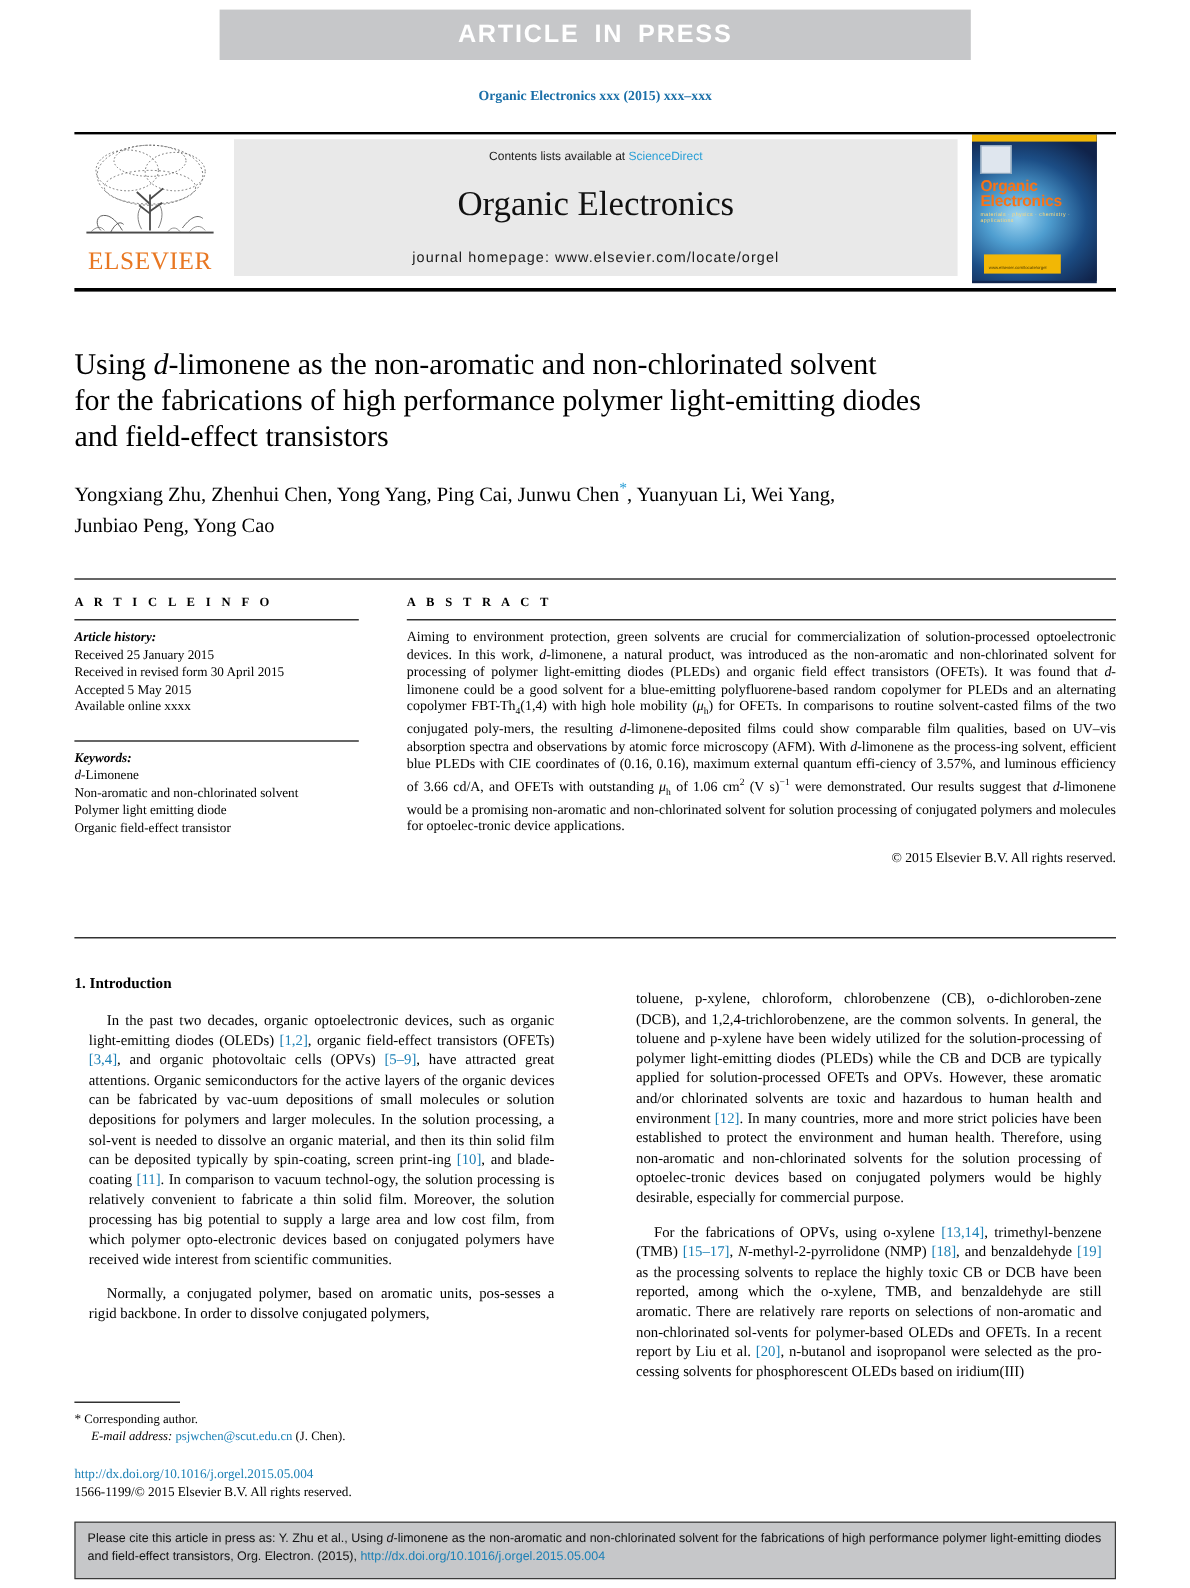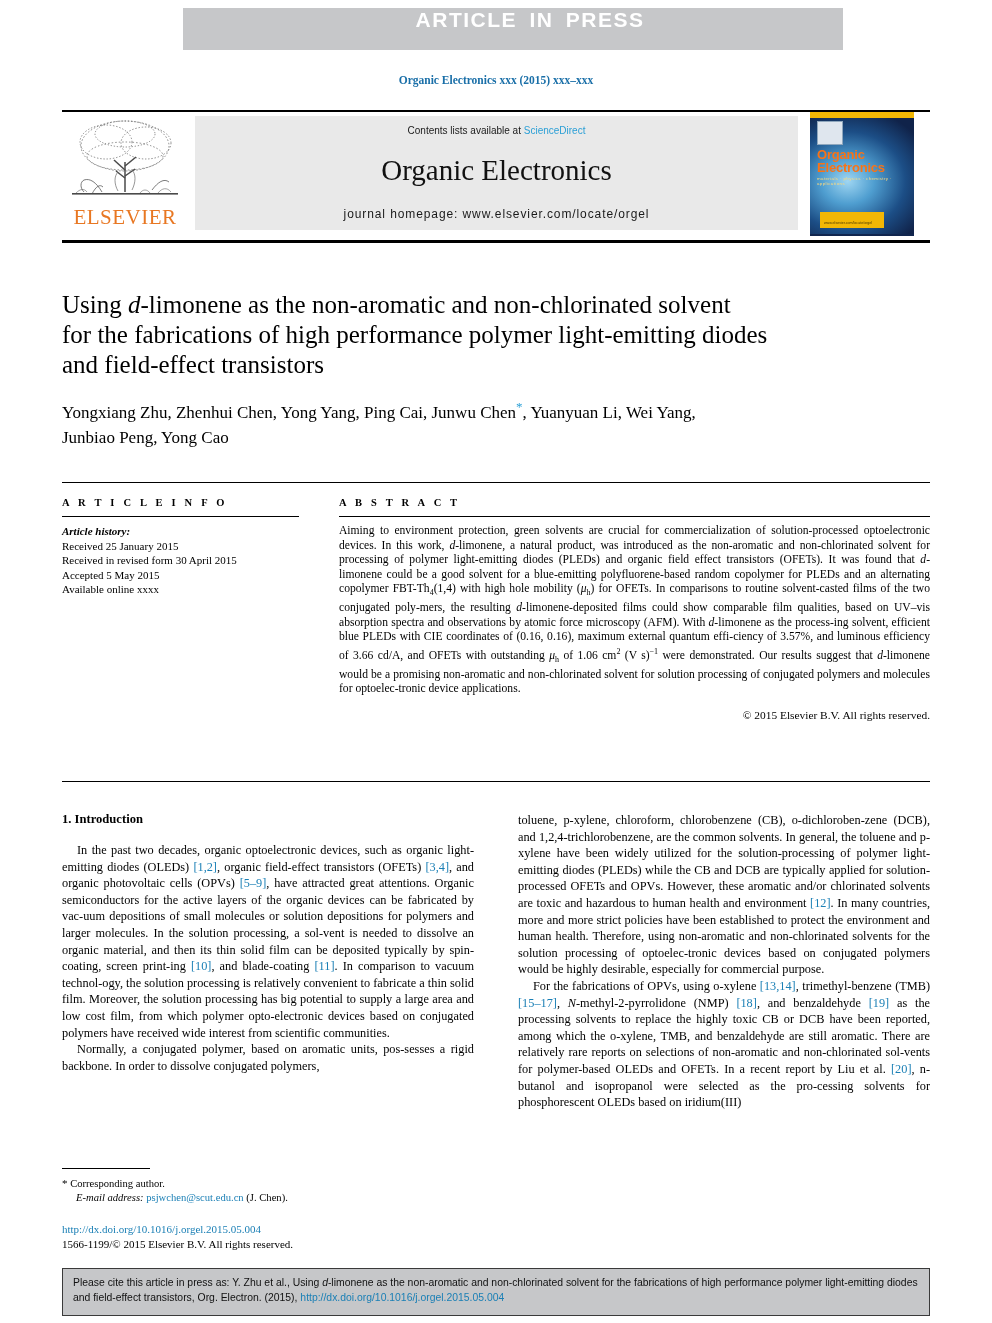--- a/index.html
+++ b/index.html
@@ -18,22 +18,22 @@
 
   
   .press-banner {
     position: absolute;
     left: 183px;
     top: 8px;
     width: 626px;
     height: 42px;
     background: #c6c7c9;
     display: flex;
+    align-items: center;
     justify-content: center;
-    padding-left: 34px;
   }
   .press-banner .txt {
     font-family: "Liberation Sans", sans-serif;
     font-weight: bold;
     font-size: 21px;
     letter-spacing: 1.5px;
     color: #ffffff;
     word-spacing: 5px;
   }
 
@@ -302,21 +302,21 @@
     font-weight: bold;
     font-size: 12.6px;
     margin: 0 0 15px 0;
   }
   .para {
     font-family: "Liberation Serif", serif;
     font-size: 12.3px;
     line-height: 16.6px;
     text-align: justify;
     text-indent: 15px;
-    margin: 0;
+    margin: 12px;
   }
   .para + .para { margin-top: 0; }
   .para .ref { color: #1a7fb5; }
   .para em { font-style: italic; }
 
   
   .footnote {
     position: absolute;
     left: 62px;
     top: 1168px;
@@ -463,20 +463,28 @@
     <div class="col-info">
       <div class="sec-head">A R T I C L E   I N F O</div>
       <div class="thin-rule w255"></div>
 
       <div class="hist-label">Article history:</div>
       <div class="hist-line">Received 25 January 2015</div>
       <div class="hist-line">Received in revised form 30 April 2015</div>
       <div class="hist-line">Accepted 5 May 2015</div>
       <div class="hist-line">Available online xxxx</div>
 
+      <div class="kw-block">
+        <div class="thin-rule w255"></div>
+        <div class="kw-label">Keywords:</div>
+        <div class="kw-line"><em>d</em>-Limonene</div>
+        <div class="kw-line">Non-aromatic and non-chlorinated solvent</div>
+        <div class="kw-line">Polymer light emitting diode</div>
+        <div class="kw-line">Organic field-effect transistor</div>
+      </div>
     </div>
 
     <div class="col-gap"></div>
 
     <div class="col-abstract">
       <div class="sec-head">A B S T R A C T</div>
       <div class="thin-rule w591"></div>
       <div class="abstract-body">
         Aiming to environment protection, green solvents are crucial for commercialization of solution-processed
         optoelectronic devices. In this work, <em>d</em>-limonene, a natural product, was introduced as the non-aromatic

